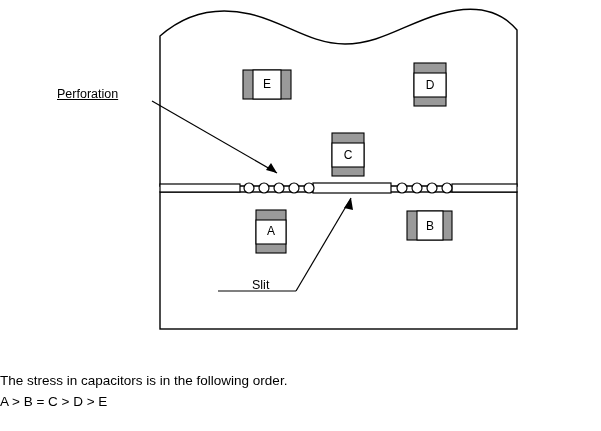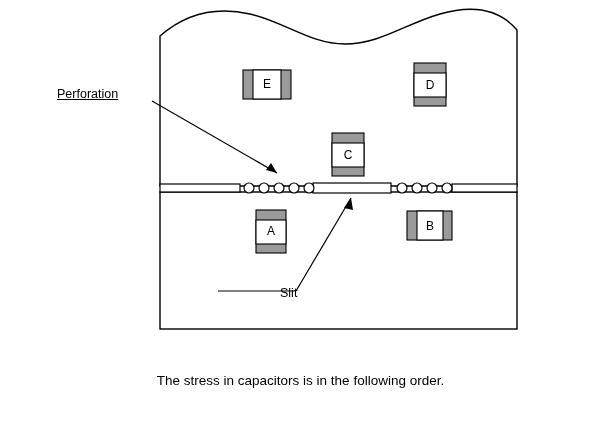--- a/index.html
+++ b/index.html
@@ -27,25 +27,25 @@
     width: 601px;
     height: 431px;
   }
   .label-text {
     position: absolute;
     font-size: 12.5px;
     color: #000;
     white-space: nowrap;
   }
   #perforation-label { left: 57px; top: 87px; text-decoration: underline; }
-  #slit-label { left: 252px; top: 286px; margin-left: 28px; }
+  #slit-label { left: 252px; top: 278px; }
   .caption {
     position: absolute;
     width: 601px;
-    text-align: center;
+    text-align: left;
     font-size: 13.5px;
     color: #000;
   }
   #caption-line1 { top: 373px; }
   #caption-line2 { top: 394px; }
   .cap-label {
     position: absolute;
     font-size: 12px;
     text-align: center;
     color: #000;
@@ -123,14 +123,15 @@
 
   <div class="label-text" id="slit-label">Slit</div>
 
   <div class="cap-label" style="left:258px; top:225px; width:26px;">A</div>
   <div class="cap-label" style="left:417px; top:220px; width:26px;">B</div>
   <div class="cap-label" style="left:335px; top:149px; width:26px;">C</div>
   <div class="cap-label" style="left:417px; top:79px; width:26px;">D</div>
   <div class="cap-label" style="left:254px; top:78px; width:26px;">E</div>
 
   <div class="caption" id="caption-line1">The stress in capacitors is in the following order.</div>
+  <div class="caption" id="caption-line2">A &gt; B = C &gt; D &gt; E</div>
 
 </div>
 
 </body></html>

